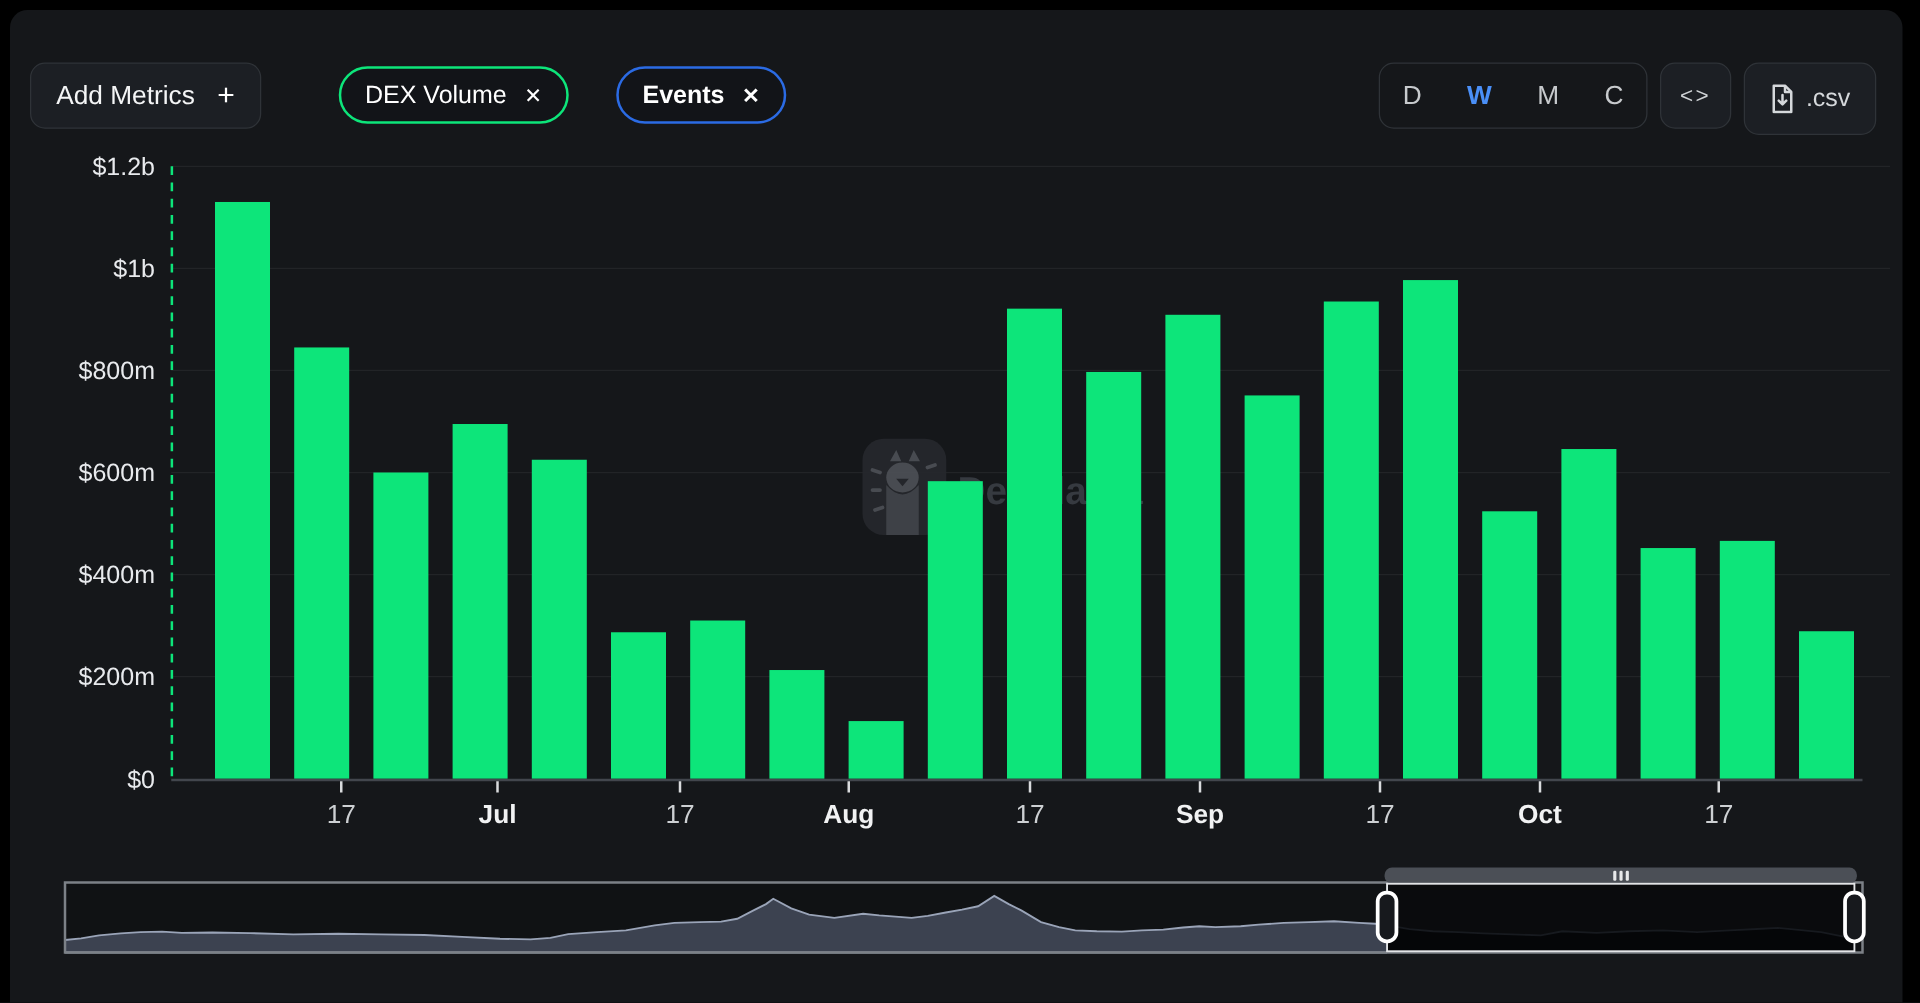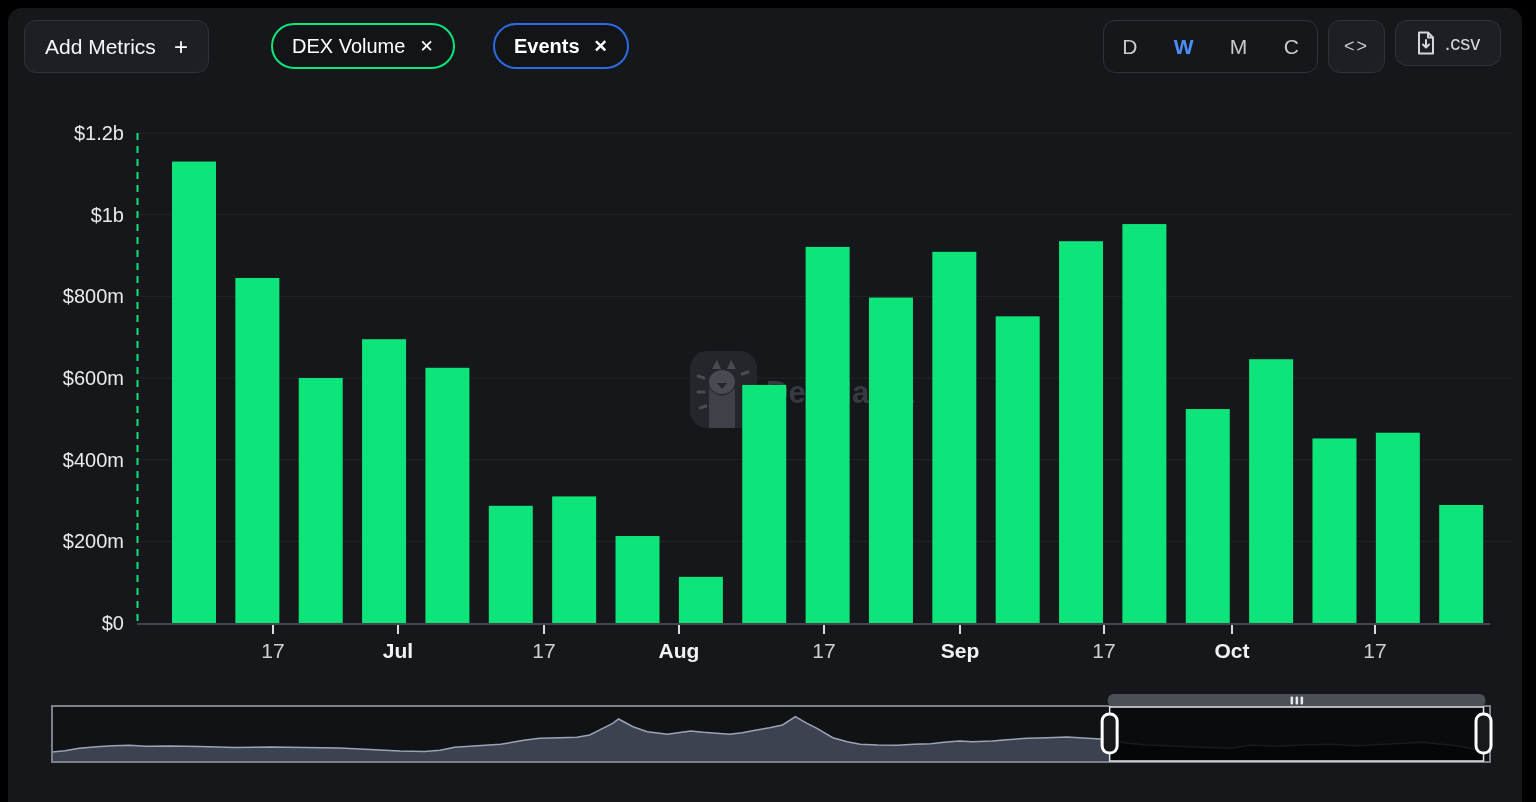--- a/index.html
+++ b/index.html
@@ -9,21 +9,21 @@
     -webkit-font-smoothing:antialiased;
   }
   .card{
     position:absolute;left:8px;top:8px;width:1514px;height:794px;
     background:#15171a;border-radius:14px 14px 0 0;
   }
   #chart-svg{position:absolute;left:0;top:0;width:1536px;height:802px;}
   svg text{font-family:"Liberation Sans",sans-serif;}
 
   
-  .toolbar-item{position:absolute;box-sizing:border-box;display:flex;align-items:center;}
+  .toolbar-item{position:absolute;box-sizing:border-box;display:flex;align-items:center;margin-top:30px;}
   .btn{
     background:#1c1f24;border:1px solid #2f3338;border-radius:12px;
     color:#eceef0;cursor:pointer;
   }
   .btn-add{left:24px;top:20px;height:53px;padding:0 20px;gap:18px;font-size:21px;color:#f4f5f6;}
   .plus{font-size:24px;color:#fff;line-height:1;}
   .pill{
     top:23px;height:46px;border-radius:24px;border:2px solid #888;
     background:#121418;padding:0 19px;gap:14px;color:#fff;font-size:20px;
   }
@@ -31,21 +31,21 @@
   .pill-0{left:271px;}
   .pill-1{left:493px;}
   .intervals{
     left:1103px;top:20px;width:215px;height:53px;border:1px solid #2f3338;
     border-radius:12px;justify-content:space-around;font-size:21px;color:#c7cacd;
   }
   .intervals span{cursor:pointer;padding:0 4px;}
   .intervals span.active{font-weight:bold;}
   .btn-embed{left:1328px;top:20px;width:57px;height:53px;justify-content:center;
     font-size:18px;letter-spacing:2px;color:#cfd2d5;}
-  .btn-csv{left:1395px;top:20px;width:106px;height:46px;justify-content:center;
+  .btn-csv{left:1395px;top:20px;width:106px;height:58px;justify-content:center;
     gap:9px;font-size:20px;color:#d5d8db;}
   .btn-csv svg{display:block;}
 </style>
 </head>
 <body>
 
 <div class="card"></div>
 
 <svg id="chart-svg" viewBox="0 0 1536 802">
     <line x1="137" y1="133" x2="1512" y2="133" stroke="rgba(255,255,255,0.06)" stroke-width="1"></line>

